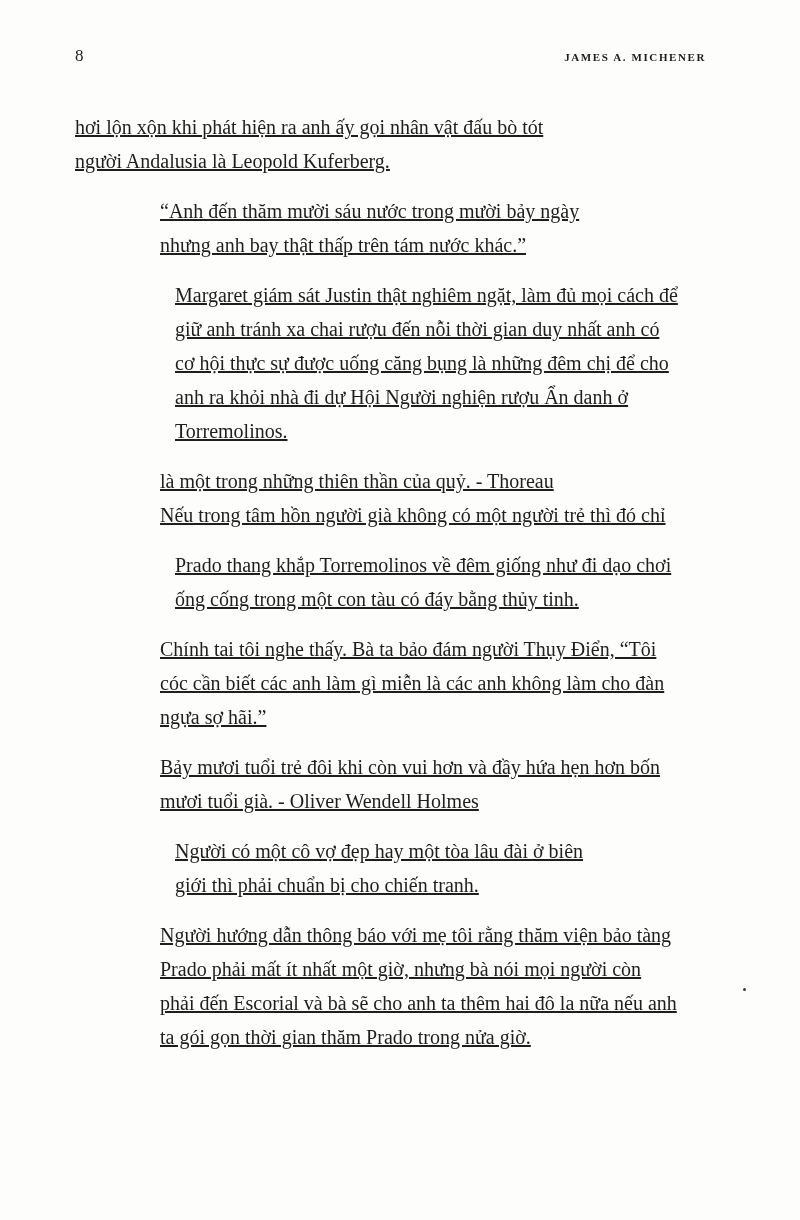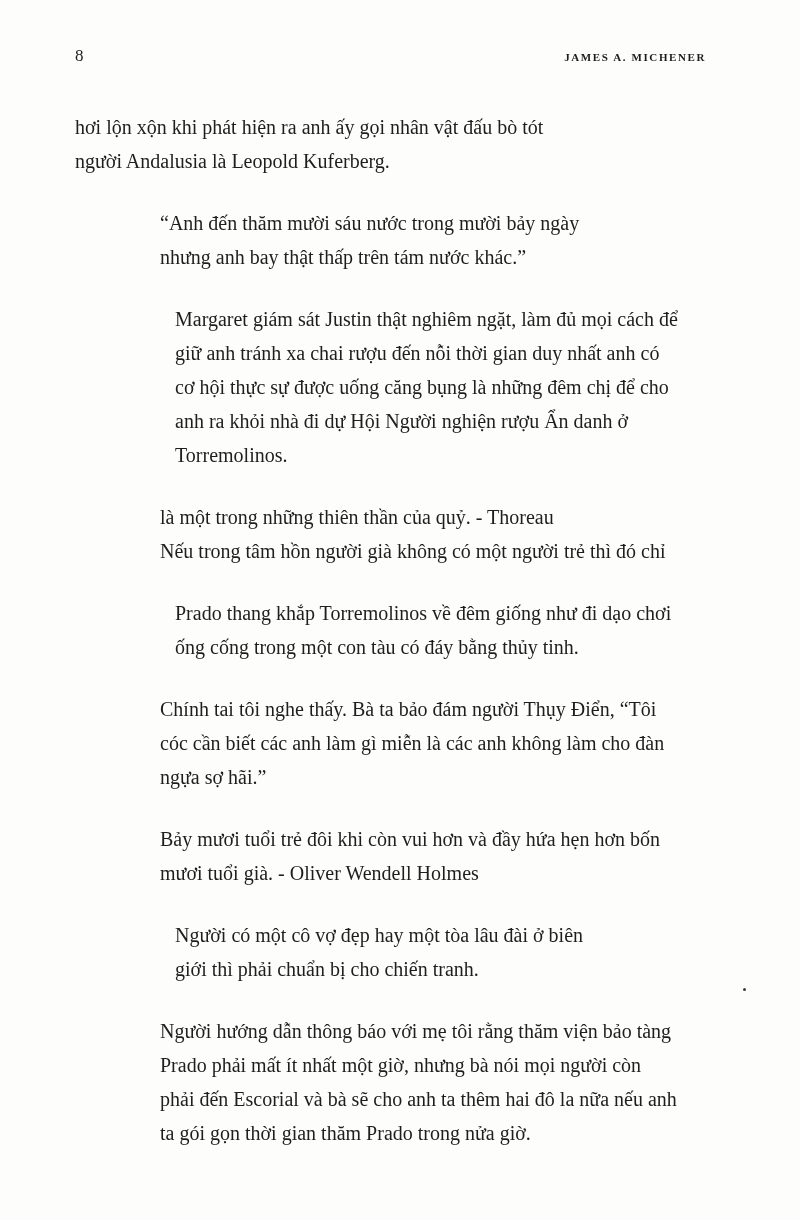--- a/index.html
+++ b/index.html
@@ -32,25 +32,25 @@
     font-size: 11px;
     font-weight: bold;
     letter-spacing: 1.6px;
     color: #1c1c1c;
   }
   .body-text {
     font-size: 20px;
     line-height: 34px;
     color: #1e1e1e;
   }
-  .para + .para { margin-top: 28px; }
+  .para + .para { margin-top: 16px; }
   .indent-0 { margin-left: 0; }
   .indent-1 { margin-left: 85px; }
   .indent-2 { margin-left: 100px; }
-  .line { white-space: nowrap; }
+  .line { white-space: nowrap; text-decoration: underline; }
   .speck {
     position: absolute;
     left: 743px;
     top: 988px;
     width: 3px;
     height: 3px;
     border-radius: 50%;
     background: #3a3a3a;
   }
 </style>

